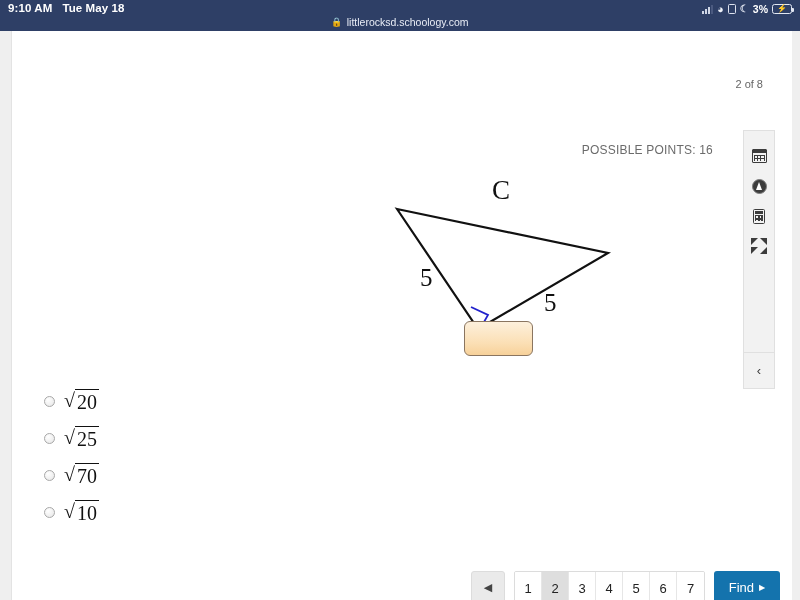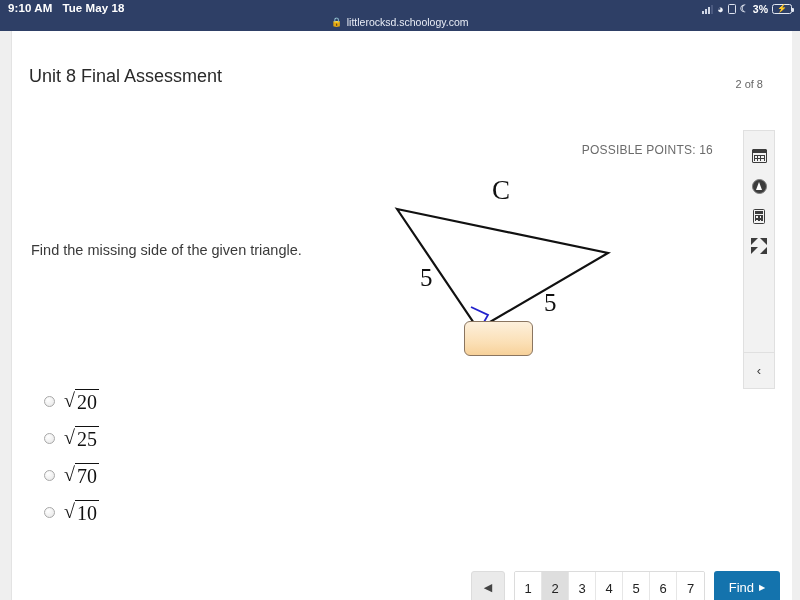--- a/index.html
+++ b/index.html
@@ -258,21 +258,20 @@
 
 <div class="url-bar">
   <span class="lock-ic">🔒</span>
   <span>littlerocksd.schoology.com</span>
 </div>
 
 <div class="viewport">
   <div class="edge-strip-l"></div>
   <div class="edge-strip-r"></div>
 
-  <div class="page-title">Unit 8 Final Assessment</div>
   <div class="page-counter">2 of 8</div>
   <div class="possible-points">POSSIBLE POINTS: 16</div>
 
   <div class="tool-rail">
     <div class="tool-btn">
         <span class="ic-cal"></span>
       </div>
     <div class="tool-btn">
         <span class="ic-access"></span>
       </div>
@@ -284,21 +283,20 @@
           <span></span>
           <span></span>
           <span></span>
           <span></span>
         </span>
     </div>
     <div class="rail-spacer"></div>
     <div class="rail-collapse">‹</div>
   </div>
 
-  <div class="question-text">Find the missing side of the given triangle.</div>
 
   <div class="figure">
     <svg width="280" height="210" viewBox="0 0 280 210">
       <polygon points="27,68 238,112 108,188" fill="none" stroke="#111111" stroke-width="2.2"></polygon>
       <polyline points="101,166 118,174 110,188" fill="none" stroke="#2222cc" stroke-width="1.8"></polyline>
       <text x="122" y="58" font-family="Liberation Serif, serif" font-size="27" fill="#111111">C</text>
       <text x="50" y="145" font-family="Liberation Serif, serif" font-size="25" fill="#111111">5</text>
       <text x="174" y="170" font-family="Liberation Serif, serif" font-size="25" fill="#111111">5</text>
     </svg>
   </div>

